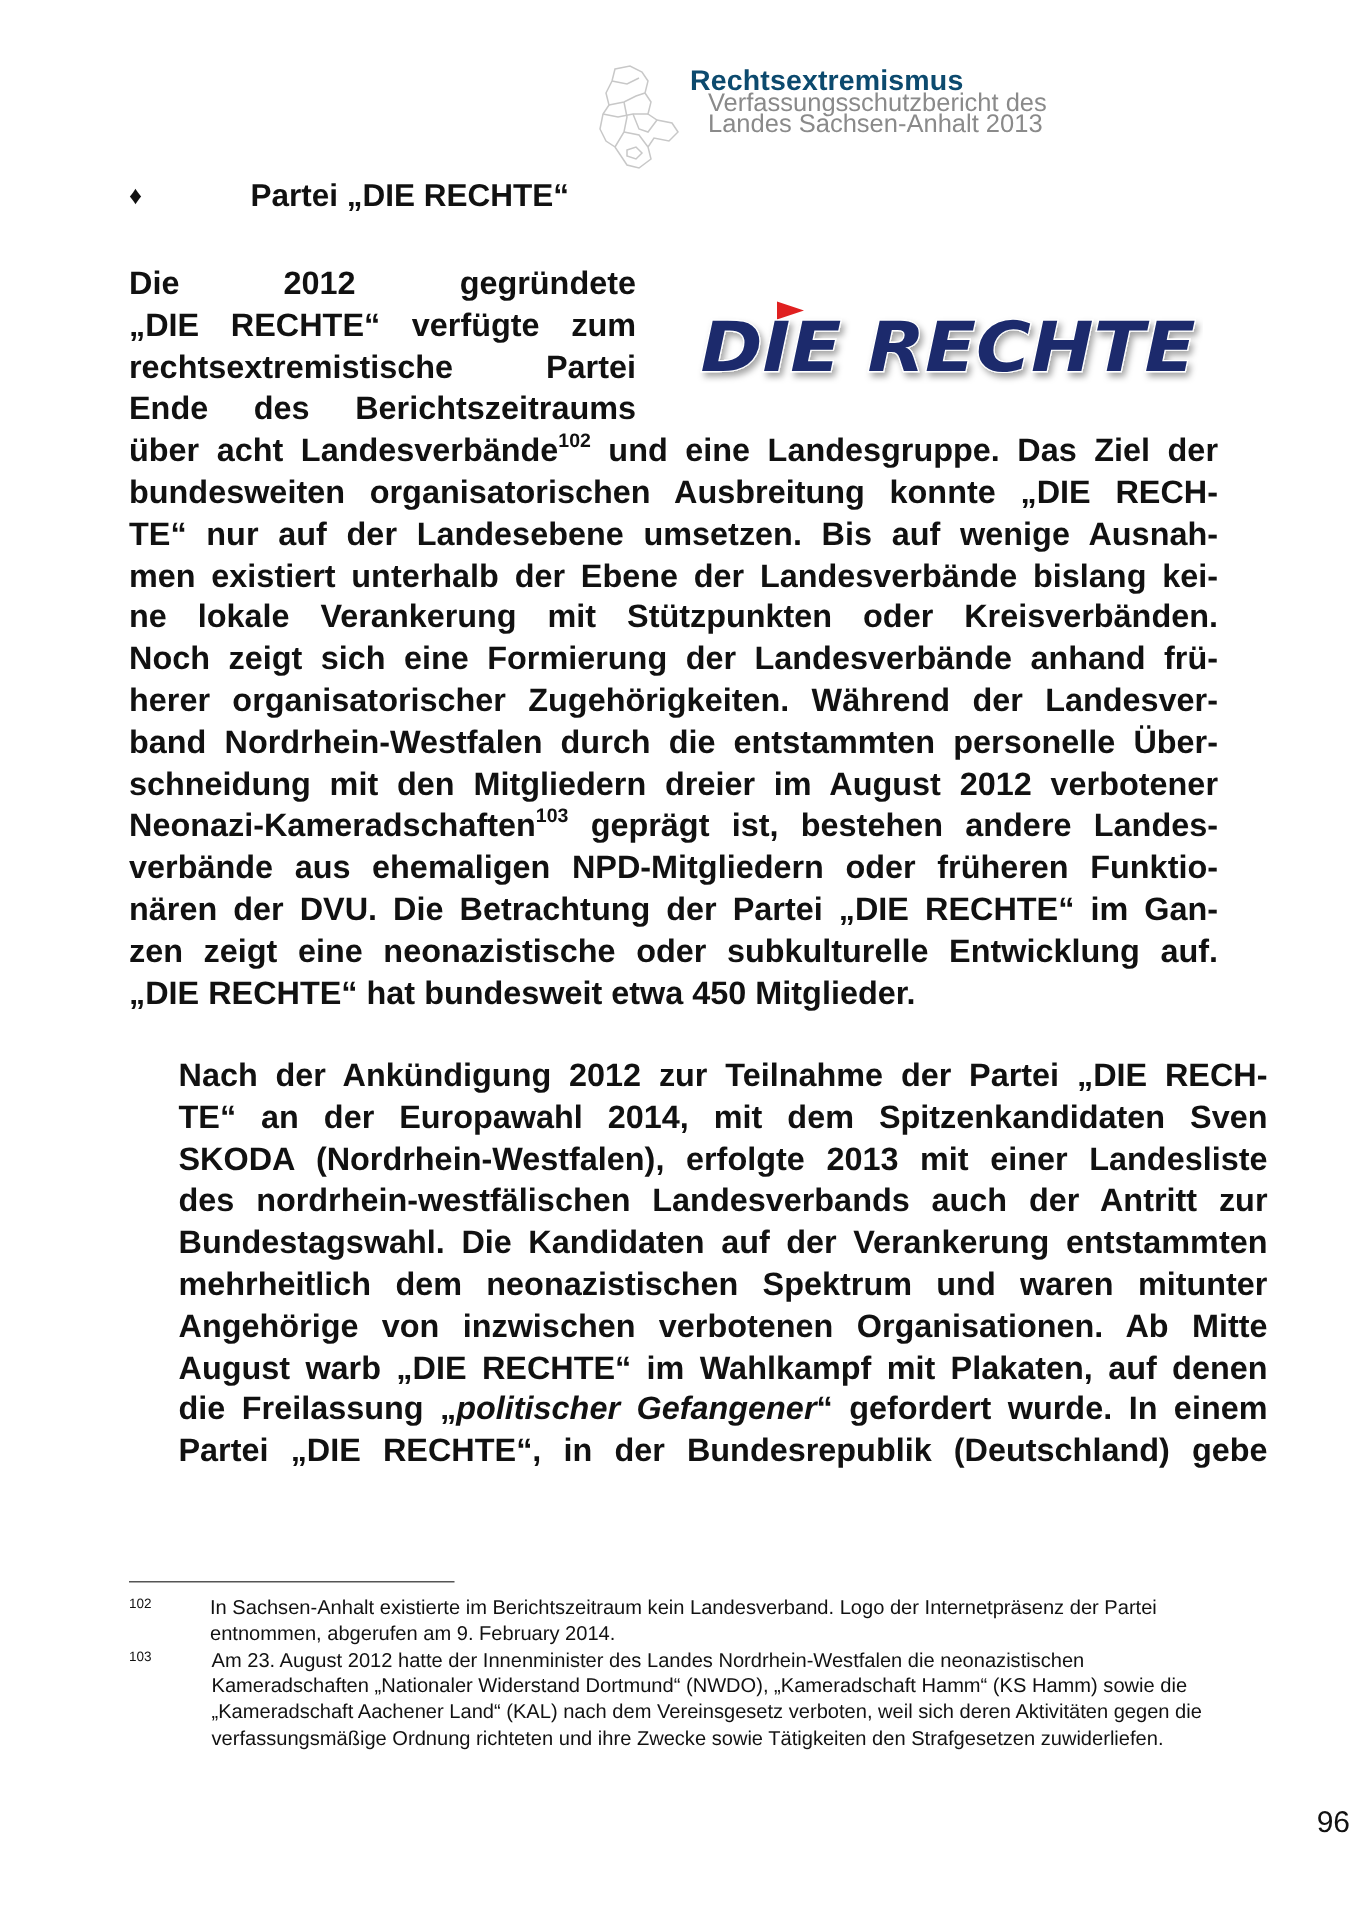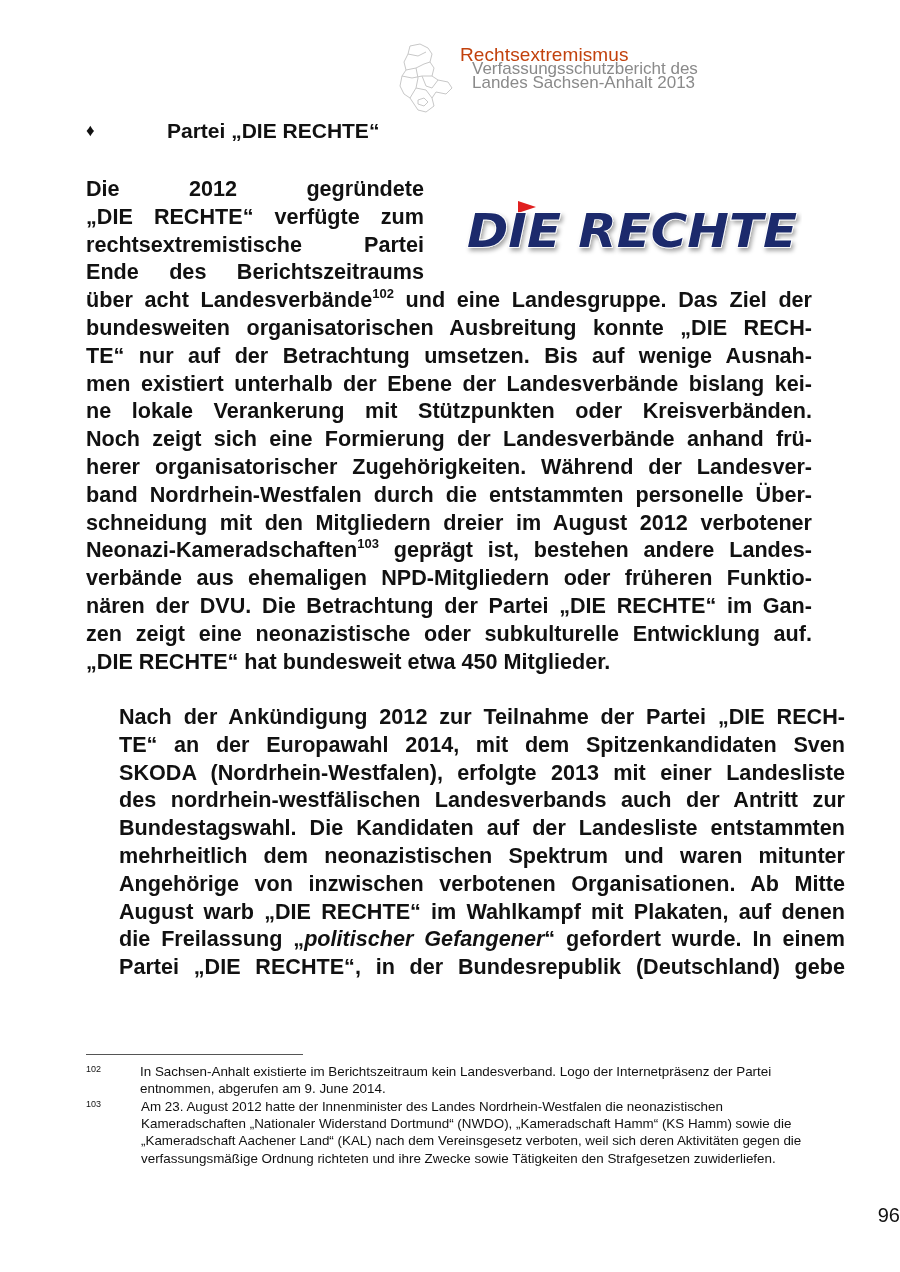--- a/index.html
+++ b/index.html
@@ -27,22 +27,22 @@
       left: 0;
       top: 0;
       width: 58px;
       height: 72px;
     }
     .header-title {
       position: absolute;
       left: 64px;
       top: 2px;
       font-size: 19px;
-      font-weight: normal;
-      color: #c2410c;
+      font-weight: bold;
+      color: #0c4a6e;
       white-space: nowrap;
       letter-spacing: 0.1px;
     }
     .header-sub {
       position: absolute;
       left: 64px;
       top: 20px;
       font-size: 17px;
       line-height: 14px;
       color: #8a8a8a;
@@ -179,52 +179,52 @@
   <text x="170" y="50" text-anchor="middle" font-family="DejaVu Sans, sans-serif" font-weight="bold" font-style="italic" font-size="46" fill="#1a2a6c" stroke="#ffffff" stroke-width="1.5" paint-order="stroke" filter="url(#shadow)" textLength="330" lengthAdjust="spacingAndGlyphs">DIE RECHTE</text>
 </svg>
 
 <div class="body-text para1">
   <span class="line narrow">Die 2012 gegründete</span>
   <span class="line narrow">„DIE RECHTE“ verfügte zum</span>
   <span class="line narrow">rechtsextremistische Partei</span>
   <span class="line narrow">Ende des Berichtszeitraums</span>
   <span class="line"><span>über acht Landesverbände</span><span class="sup">102</span><span> und eine Landesgruppe. Das Ziel der</span></span>
   <span class="line">bundesweiten organisatorischen Ausbreitung konnte „DIE RECH-</span>
-  <span class="line">TE“ nur auf der Betrachtung umsetzen. Bis auf wenige Ausnah-</span>
+  <span class="line">TE“ nur auf der Landesebene umsetzen. Bis auf wenige Ausnah-</span>
   <span class="line">men existiert unterhalb der Ebene der Landesverbände bislang kei-</span>
   <span class="line">ne lokale Verankerung mit Stützpunkten oder Kreisverbänden.</span>
   <span class="line">Noch zeigt sich eine Formierung der Landesverbände anhand frü-</span>
   <span class="line">herer organisatorischer Zugehörigkeiten. Während der Landesver-</span>
   <span class="line">band Nordrhein-Westfalen durch die entstammten personelle Über-</span>
   <span class="line">schneidung mit den Mitgliedern dreier im August 2012 verbotener</span>
   <span class="line"><span>Neonazi-Kameradschaften</span><span class="sup">103</span><span> geprägt ist, bestehen andere Landes-</span></span>
   <span class="line">verbände aus ehemaligen NPD-Mitgliedern oder früheren Funktio-</span>
   <span class="line">nären der DVU. Die Betrachtung der Partei „DIE RECHTE“ im Gan-</span>
   <span class="line">zen zeigt eine neonazistische oder subkulturelle Entwicklung auf.</span>
   <span class="line last">„DIE RECHTE“ hat bundesweit etwa 450 Mitglieder.</span>
 </div>
 
 <div class="body-text para2">
   <span class="line">Nach der Ankündigung 2012 zur Teilnahme der Partei „DIE RECH-</span>
   <span class="line">TE“ an der Europawahl 2014, mit dem Spitzenkandidaten Sven</span>
   <span class="line">SKODA (Nordrhein-Westfalen), erfolgte 2013 mit einer Landesliste</span>
   <span class="line">des nordrhein-westfälischen Landesverbands auch der Antritt zur</span>
-  <span class="line">Bundestagswahl. Die Kandidaten auf der Landesliste entstammten</span>
+  <span class="line">Bundestagswahl. Die Kandidaten auf der Verankerung entstammten</span>
   <span class="line">mehrheitlich dem neonazistischen Spektrum und waren mitunter</span>
   <span class="line">Angehörige von inzwischen verbotenen Organisationen. Ab Mitte</span>
   <span class="line">August warb „DIE RECHTE“ im Wahlkampf mit Plakaten, auf denen</span>
   <span class="line"><span>die Freilassung „</span><em>politischer Gefangener</em><span>“ gefordert wurde. In einem</span></span>
   <span class="line">Partei „DIE RECHTE“, in der Bundesrepublik (Deutschland) gebe</span>
 </div>
 
 <div class="footnote-rule"></div>
 
 <div class="footnote fn102">
   <span class="fn-num">102</span>
-  <span class="fn-text">In Sachsen-Anhalt existierte im Berichtszeitraum kein Landesverband. Logo der Internetpräsenz der Partei entnommen, abgerufen am 9. June 2014.</span>
+  <span class="fn-text">In Sachsen-Anhalt existierte im Berichtszeitraum kein Landesverband. Logo der Internetpräsenz der Partei entnommen, abgerufen am 9. February 2014.</span>
 </div>
 
 <div class="footnote fn103">
   <span class="fn-num">103</span>
   <span class="fn-text">Am 23. August 2012 hatte der Innenminister des Landes Nordrhein-Westfalen die neonazistischen Kameradschaften „Nationaler Widerstand Dortmund“ (NWDO), „Kameradschaft Hamm“ (KS Hamm) sowie die „Kameradschaft Aachener Land“ (KAL) nach dem Vereinsgesetz verboten, weil sich deren Aktivitäten gegen die verfassungsmäßige Ordnung richteten und ihre Zwecke sowie Tätigkeiten den Strafgesetzen zuwiderliefen.</span>
 </div>
 
 <div class="page-number">96</div>
 
 </body></html>

